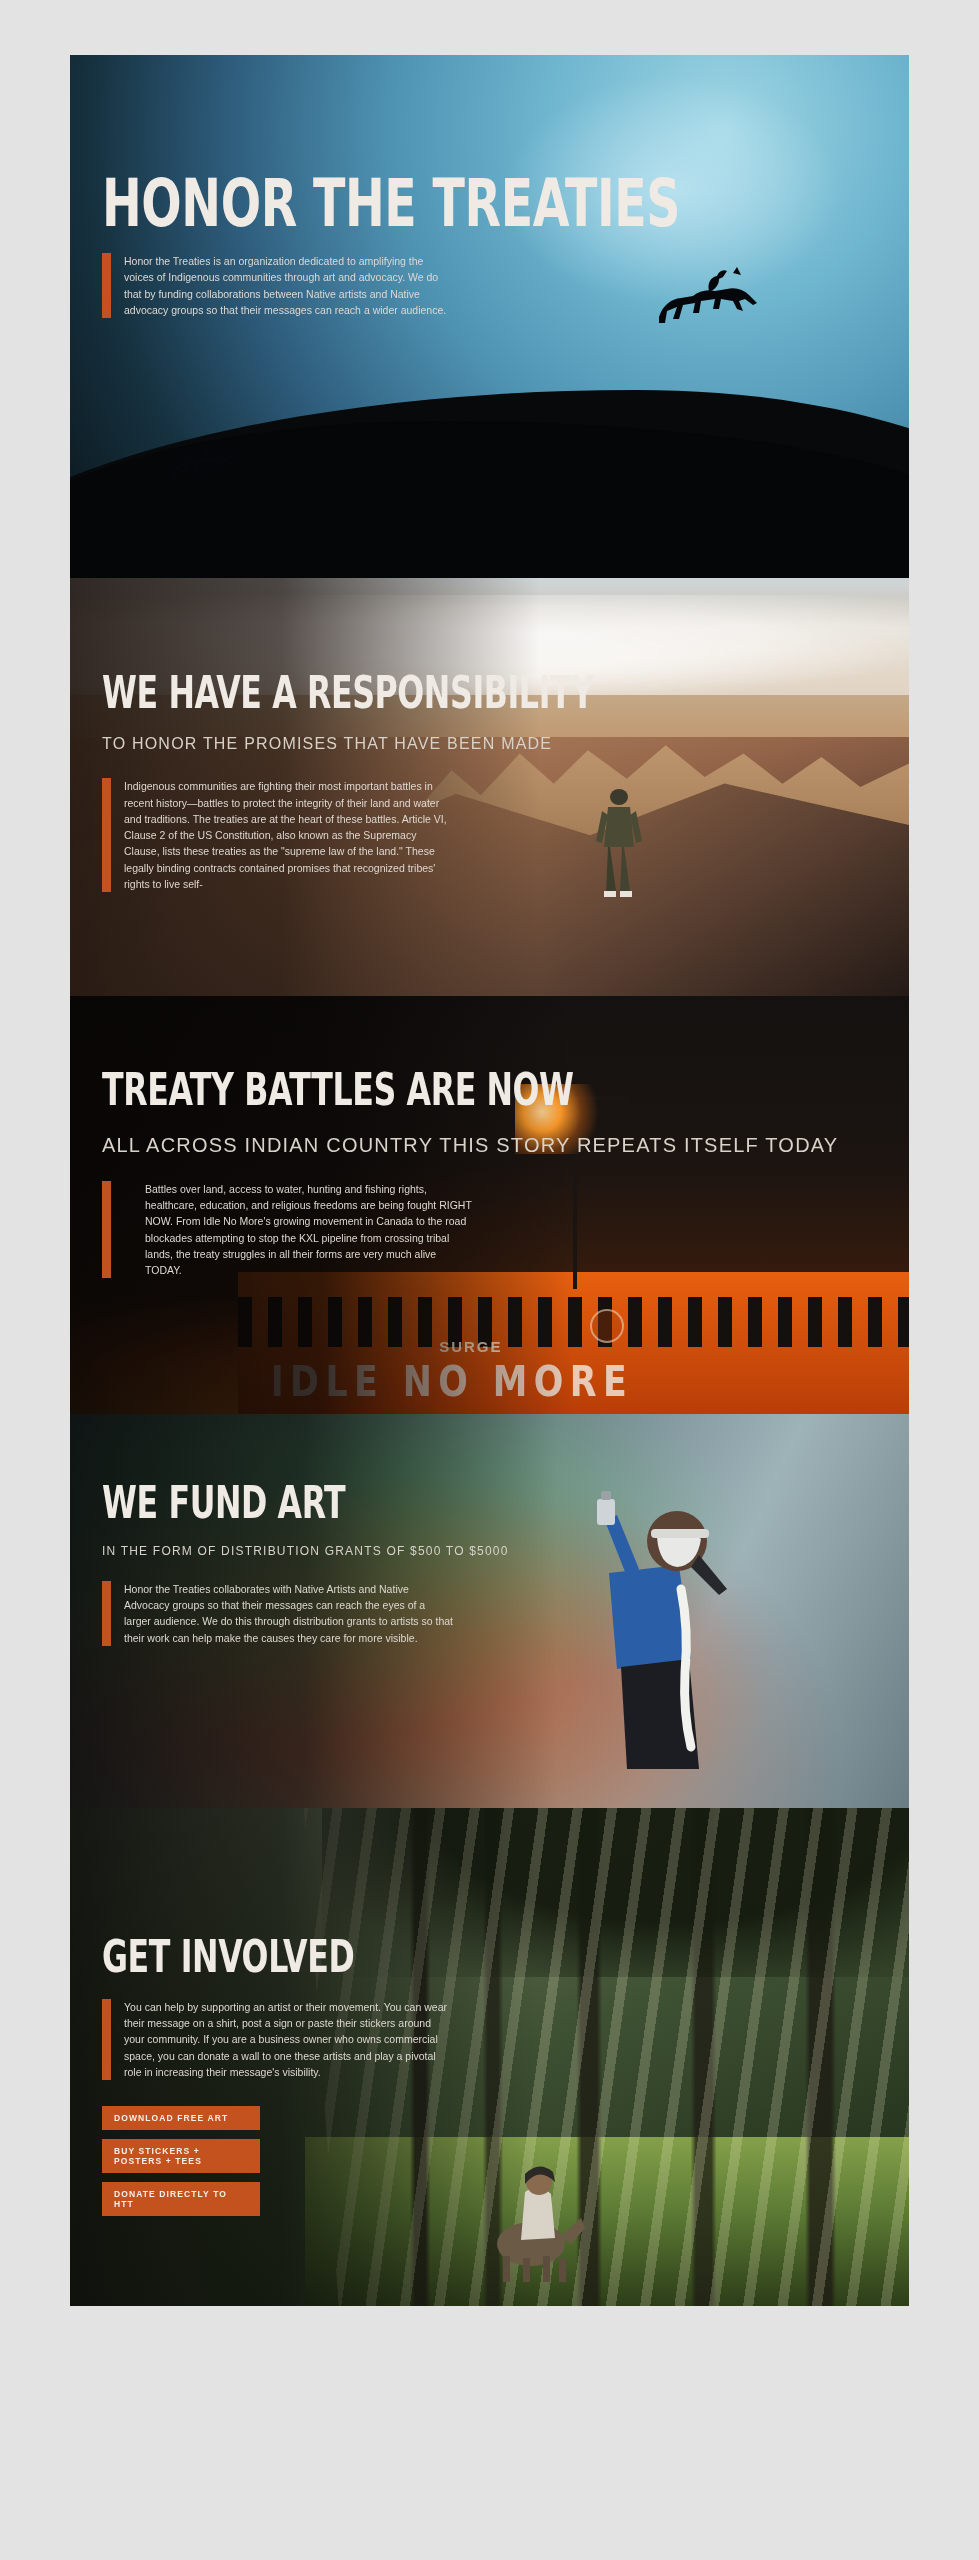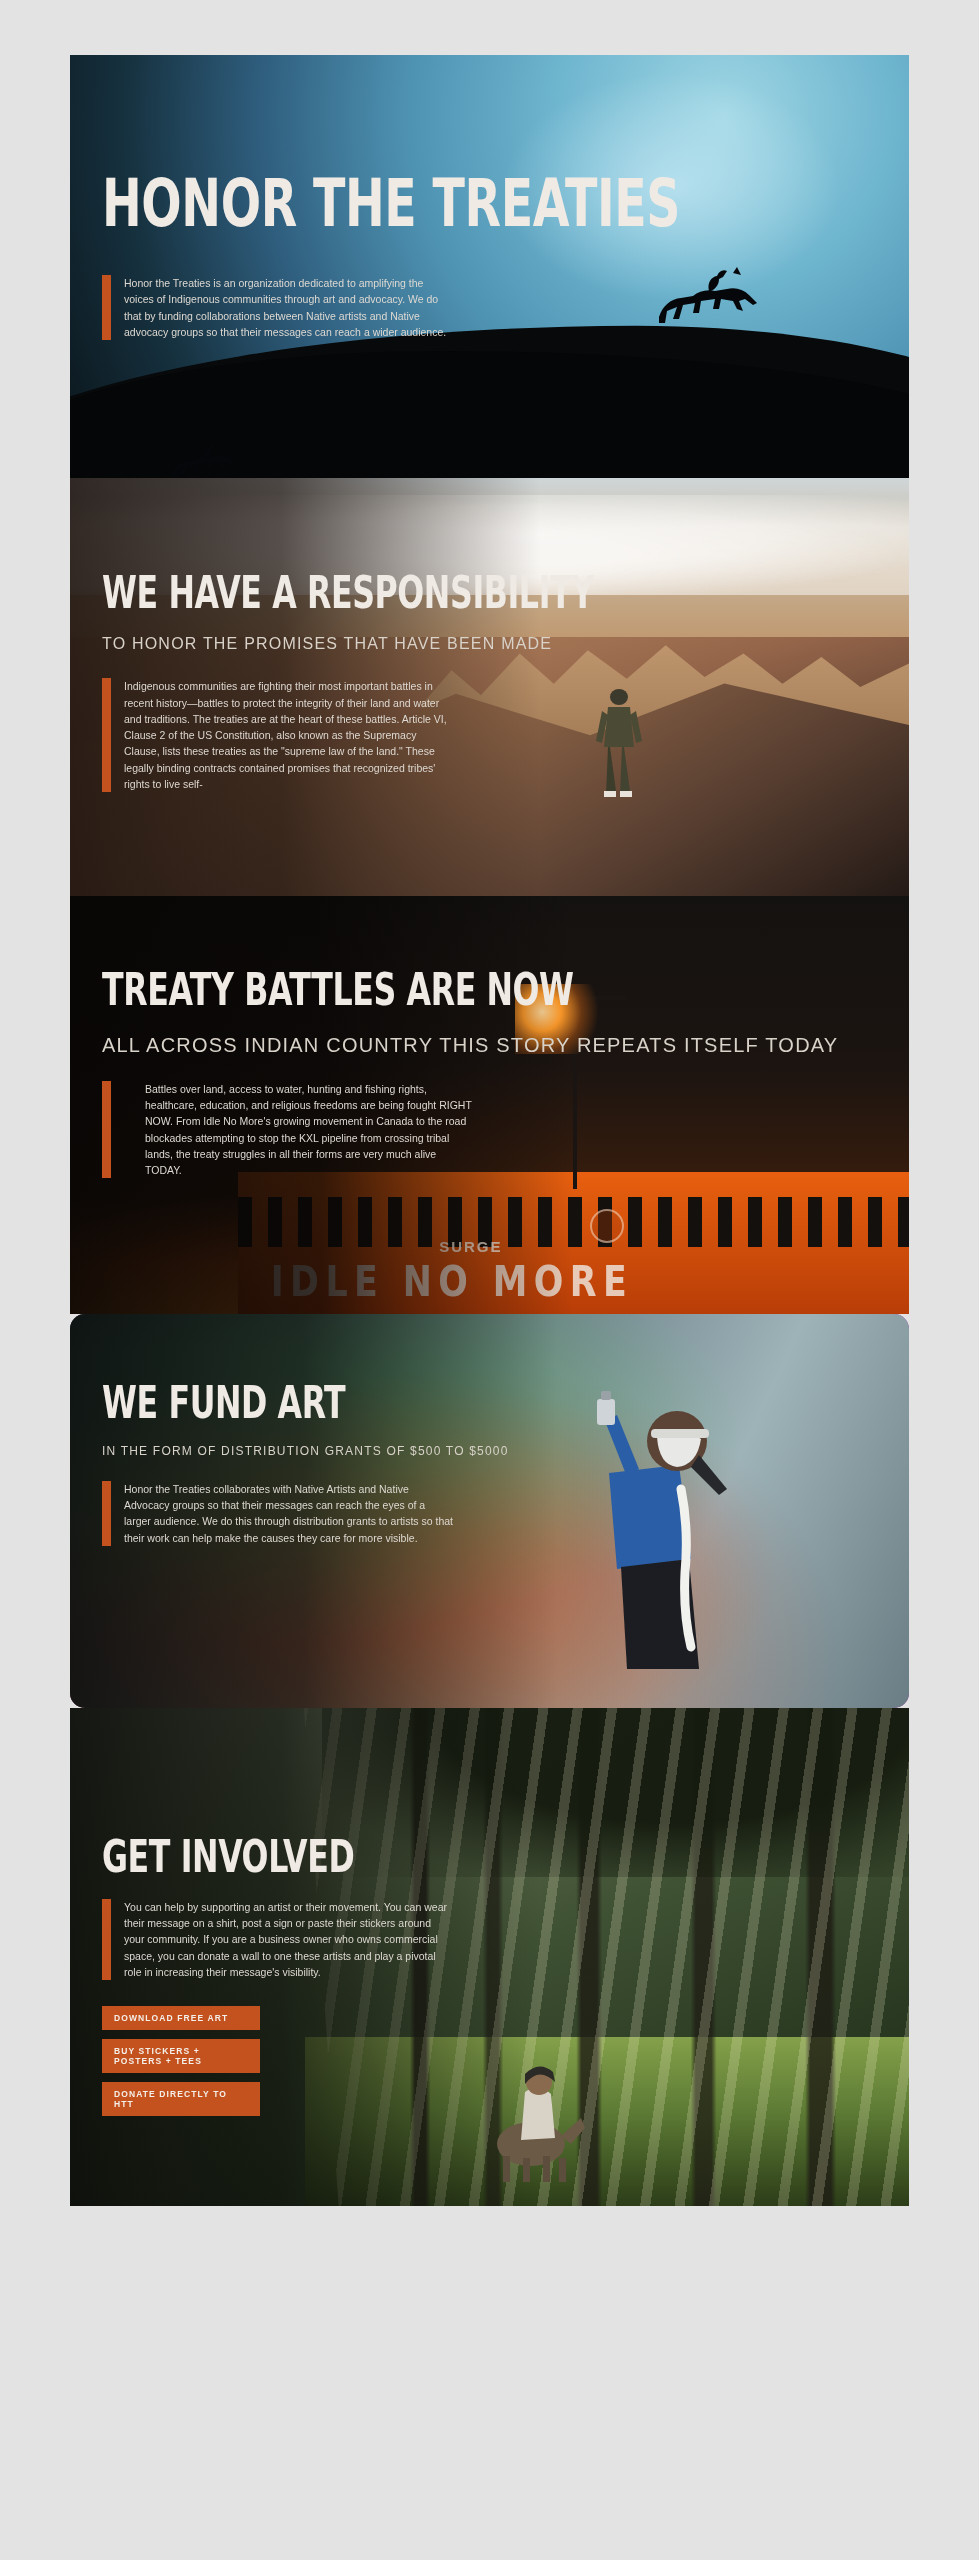--- a/index.html
+++ b/index.html
@@ -53,42 +53,42 @@
     flex:0 0 9px;
   }
   .body-text {
     color:#ded9d2;
     font-size:10.5px;
     line-height:1.55;
     max-width:330px;
   }
 
   
-  #sec1 { height:423px;
+  #sec1 { height:523px;
     background:
       radial-gradient(circle at 78% 14%, #9fd6e4 0%, #6fb6cf 22%, #4f93b3 42%, #2f5e7e 62%, #16313f 80%, #0a1318 100%);
   }
   #sec1 .hillside {
     position:absolute; left:0; bottom:0; width:100%; height:46%;
     background:#07090a;
     border-radius:68% 40% 0 0 / 100% 72% 0 0;
     transform:translateY(22%) scaleX(1.35);
   }
   #sec1 .hill2 {
     position:absolute; left:-10%; bottom:0; width:120%; height:30%;
     background:#050607;
     border-radius:50% 60% 0 0 / 100% 80% 0 0;
   }
   #sec1 .glow {
     position:absolute; right:8%; top:4%; width:340px; height:230px;
     background:radial-gradient(ellipse at center, rgba(220,245,255,.55), rgba(220,245,255,0) 70%);
   }
   #sec1 .content { left:32px; top:120px; }
   #sec1 .head { font-size:66px; }
-  #sec1 .body-wrap { margin-top:42px; }
+  #sec1 .body-wrap { margin-top:20px; }
 
   
   .rider {
     position:absolute;
     color:#05070a;
     font-size:0;
   }
   .horse-svg { display:block; }
 
   
@@ -179,21 +179,21 @@
     width:34px; height:34px; border-radius:50%;
     border:2px solid rgba(255,235,215,.5);
     background:rgba(170,60,10,.35);
   }
   #sec3 .content { left:32px; top:75px; }
   #sec3 .head { font-size:44px; }
   #sec3 .sub { margin-top:22px; font-size:20px; }
   #sec3 .body-wrap { margin-top:22px;gap:34px; }
 
   
-  #sec4 { height:394px; background:#a21caf;border-radius:15px; }
+  #sec4 { height:394px; background:#a21caf; }
   #sec4 .wall {
     position:absolute; left:0; top:0; width:100%; height:100%;
     background:linear-gradient(115deg,#2d3a3f 0%,#51646b 30%,#7d939a 55%,#9eb3b8 72%,#6a7d84 100%);
   }
   #sec4 .graffiti {
     position:absolute; left:0; top:0; width:100%; height:100%;
     background:
       radial-gradient(ellipse at 14% 30%, rgba(90,190,80,.40) 0 22%, rgba(90,190,80,0) 55%),
       radial-gradient(ellipse at 30% 66%, rgba(200,70,30,.40) 0 20%, rgba(200,70,30,0) 55%),
       radial-gradient(ellipse at 8% 80%, rgba(210,160,60,.30) 0 24%, rgba(210,160,60,0) 58%),

